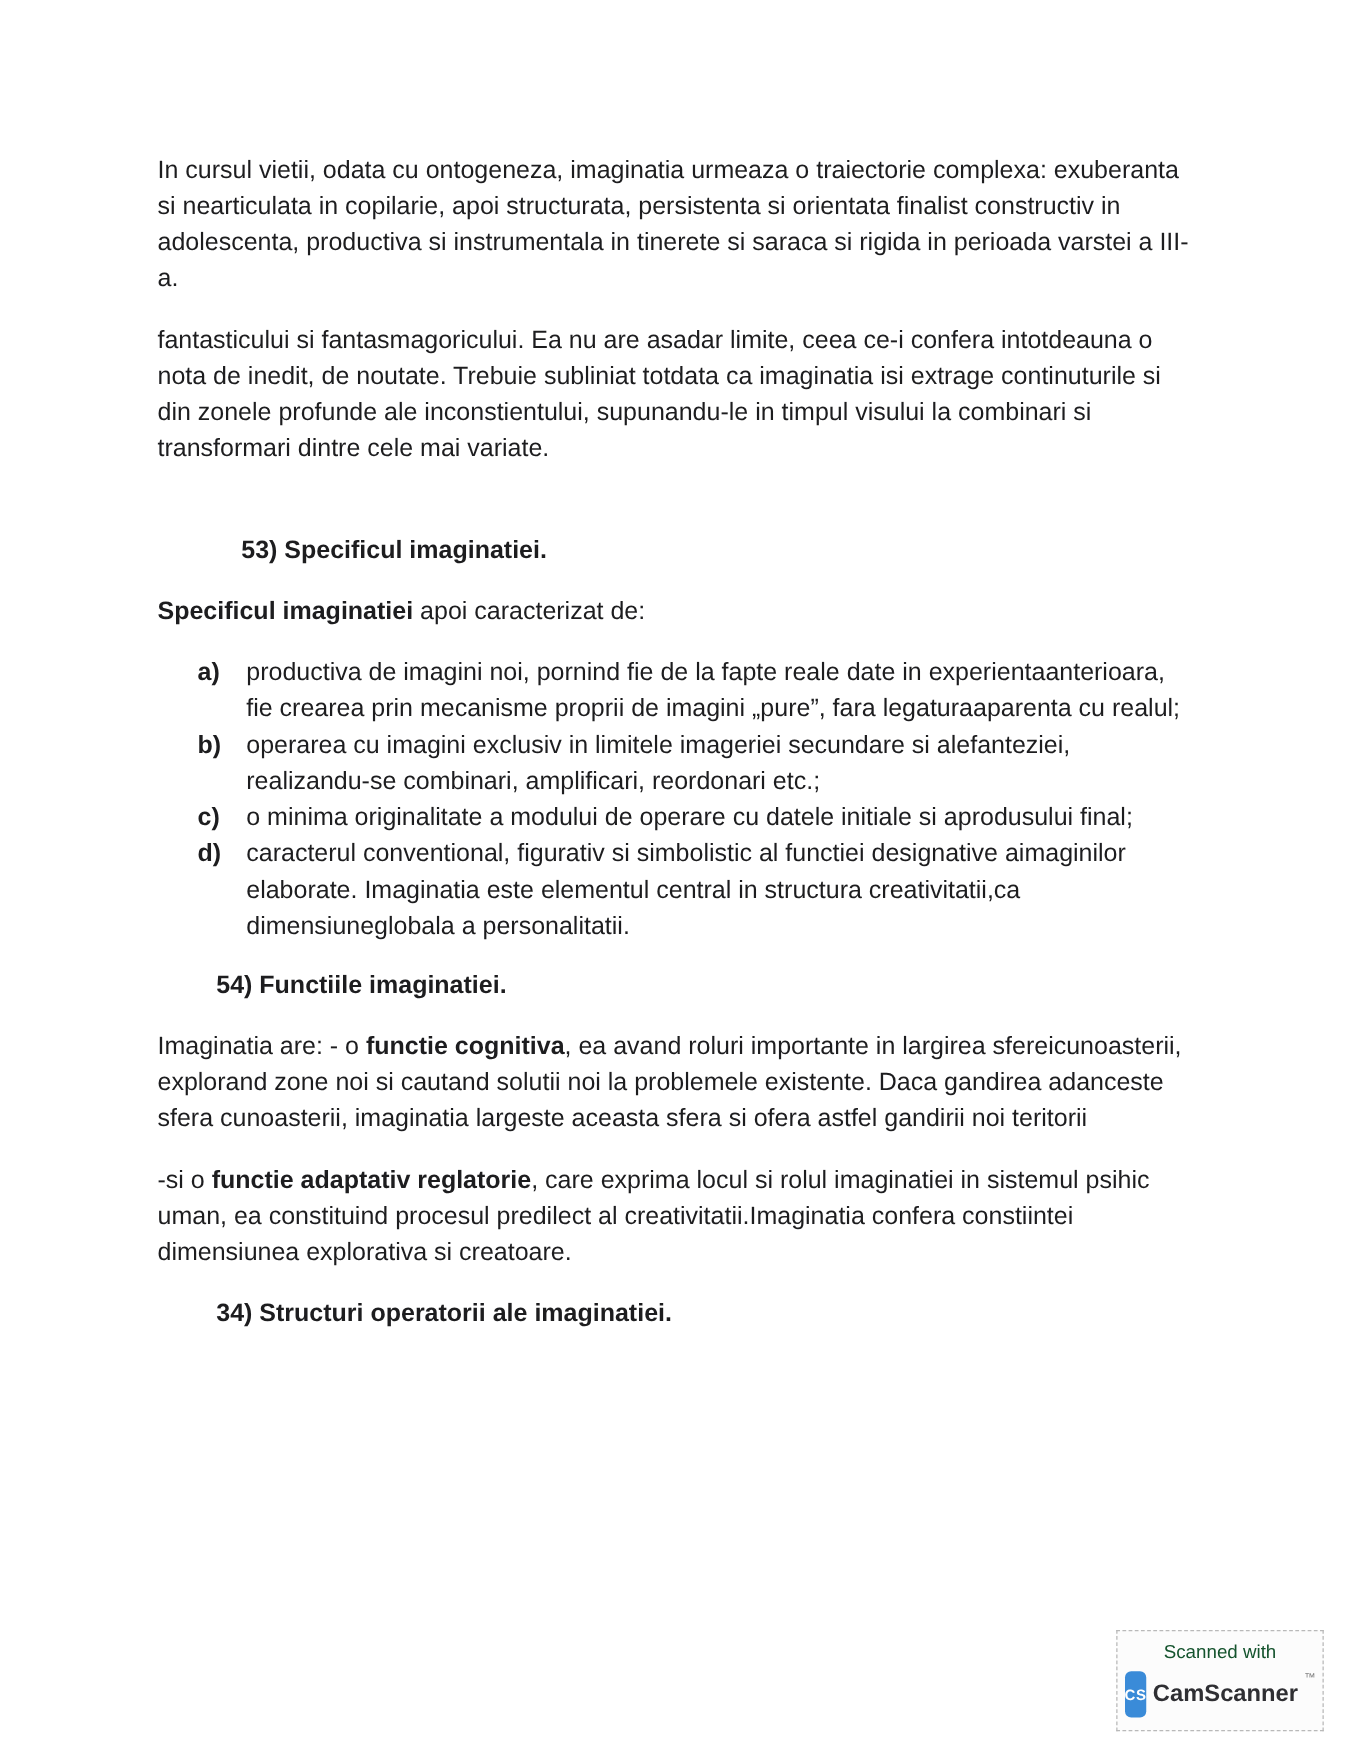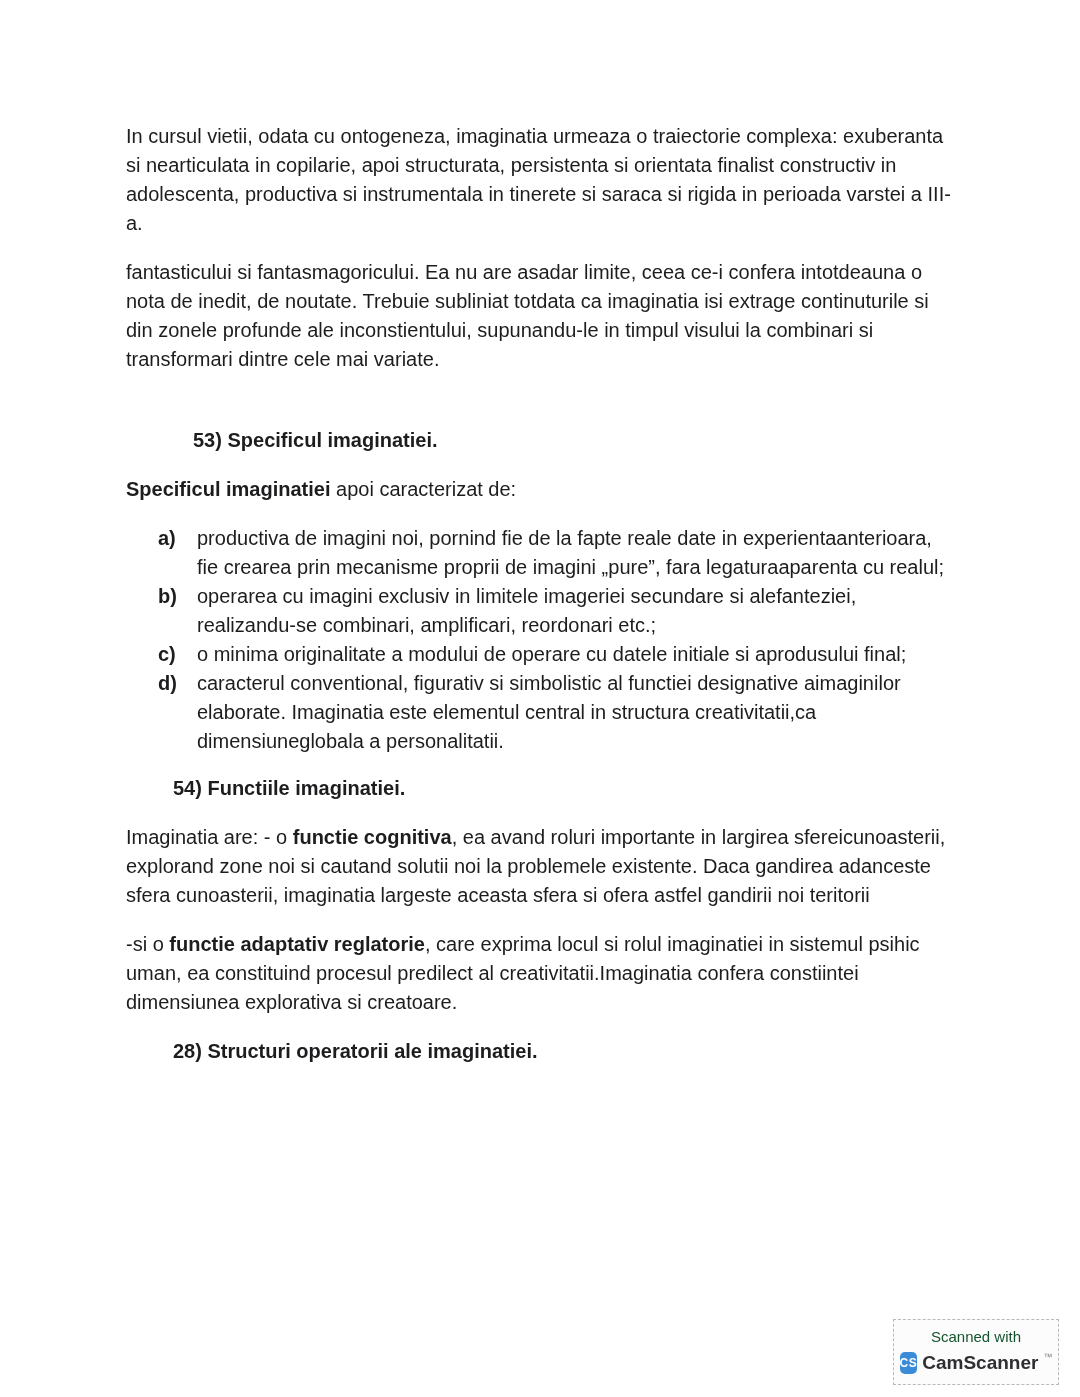--- a/index.html
+++ b/index.html
@@ -69,21 +69,21 @@
     display: flex;
     align-items: center;
     justify-content: center;
     gap: 5px;
   }
   .cs-logo {
     display: inline-flex;
     align-items: center;
     justify-content: center;
     width: 22px;
-    height: 22px;
+    height: 37px;
     border-radius: 5px;
     background: #3a8bd8;
     color: #ffffff;
     font-size: 12px;
     font-weight: bold;
     letter-spacing: 0.5px;
   }
   .brand-name {
     font-size: 19px;
     font-weight: bold;
@@ -129,21 +129,21 @@
         <span class="list-text">caracterul conventional, figurativ si simbolistic al functiei designative aimaginilor elaborate. Imaginatia este elementul central in structura creativitatii,ca dimensiuneglobala a personalitatii.</span>
       </div>
     </div>
 
     <p class="heading heading-54">54) Functiile imaginatiei.</p>
 
     <p class="para"><span> Imaginatia are: - o </span><strong>functie cognitiva</strong><span>, ea avand roluri importante in largirea sfereicunoasterii, explorand zone noi si cautand solutii noi la problemele existente. Daca gandirea adanceste sfera cunoasterii, imaginatia largeste aceasta sfera si ofera astfel gandirii noi teritorii</span></p>
 
     <p class="para"><span>-si o </span><strong>functie adaptativ reglatorie</strong><span>, care exprima locul si rolul imaginatiei in sistemul psihic uman, ea constituind procesul predilect al creativitatii.Imaginatia confera constiintei dimensiunea explorativa si creatoare.</span></p>
 
-    <p class="heading heading-55">28) Structuri operatorii ale imaginatiei.</p>
+    <p class="heading heading-55">34) Structuri operatorii ale imaginatiei.</p>
 
   </div>
 
   <div class="scan-badge">
     <div class="scanned-with">Scanned with</div>
     <div class="brand-row">
       <span class="cs-logo">CS</span>
       <span class="brand-name">CamScanner</span>
       <span class="brand-tm">™</span>
     </div>

